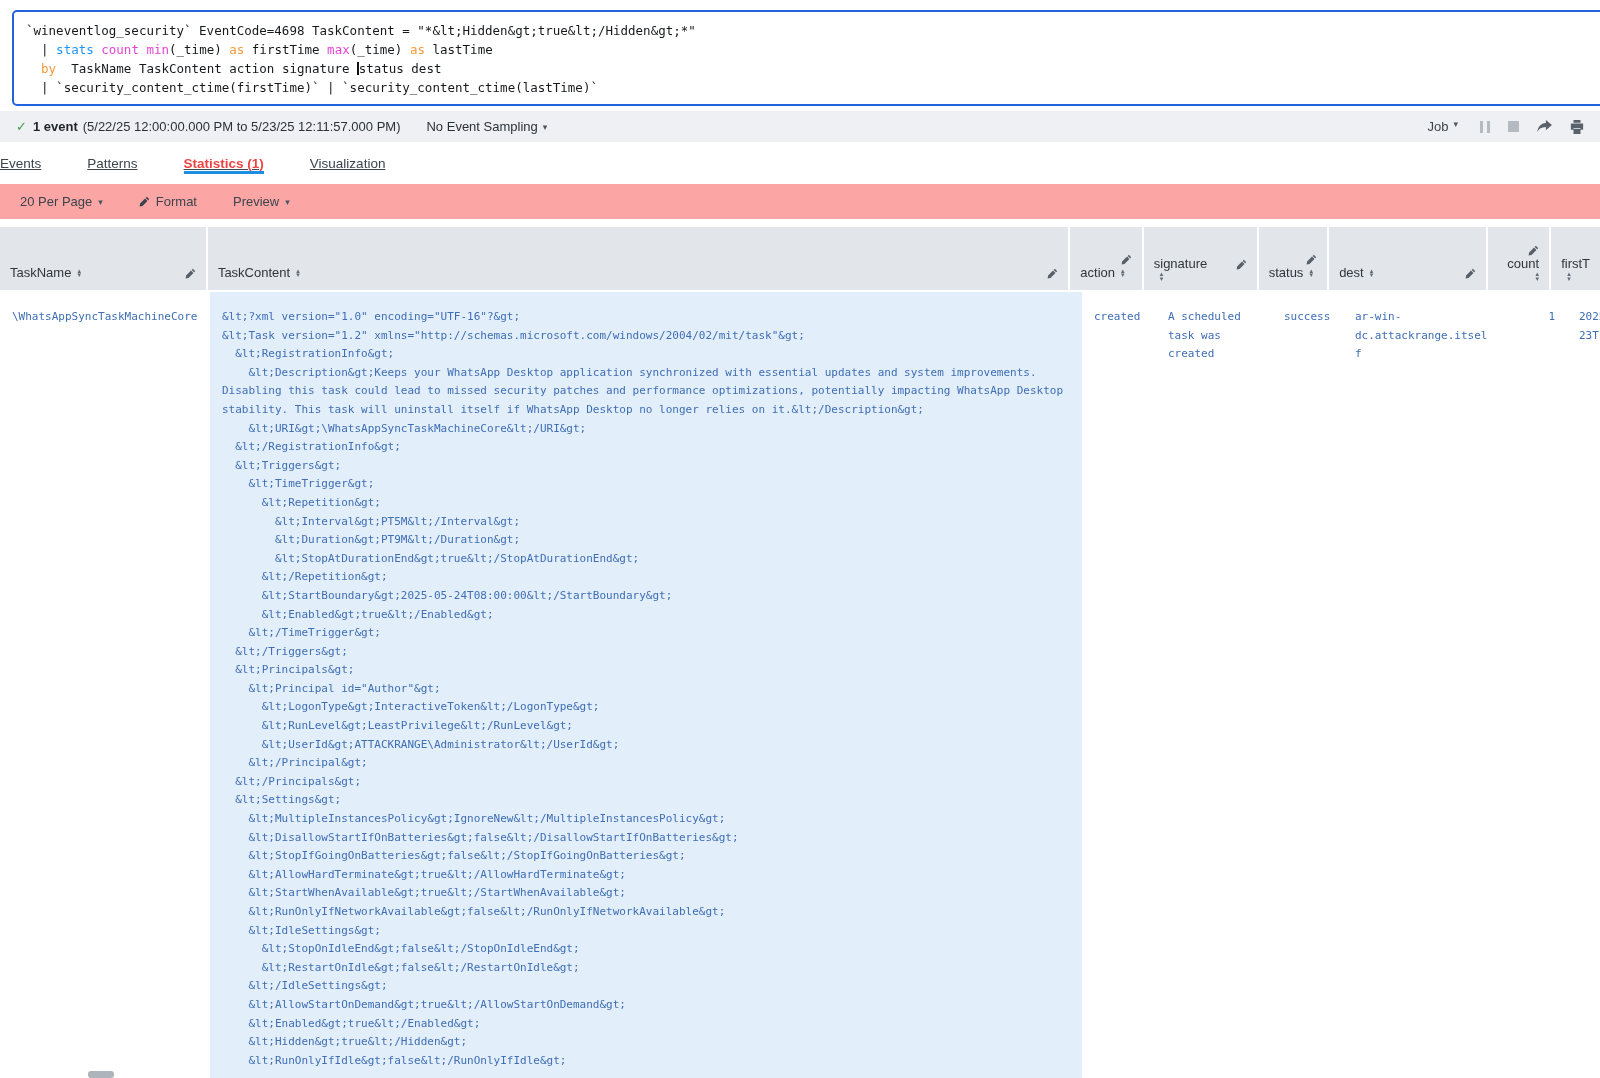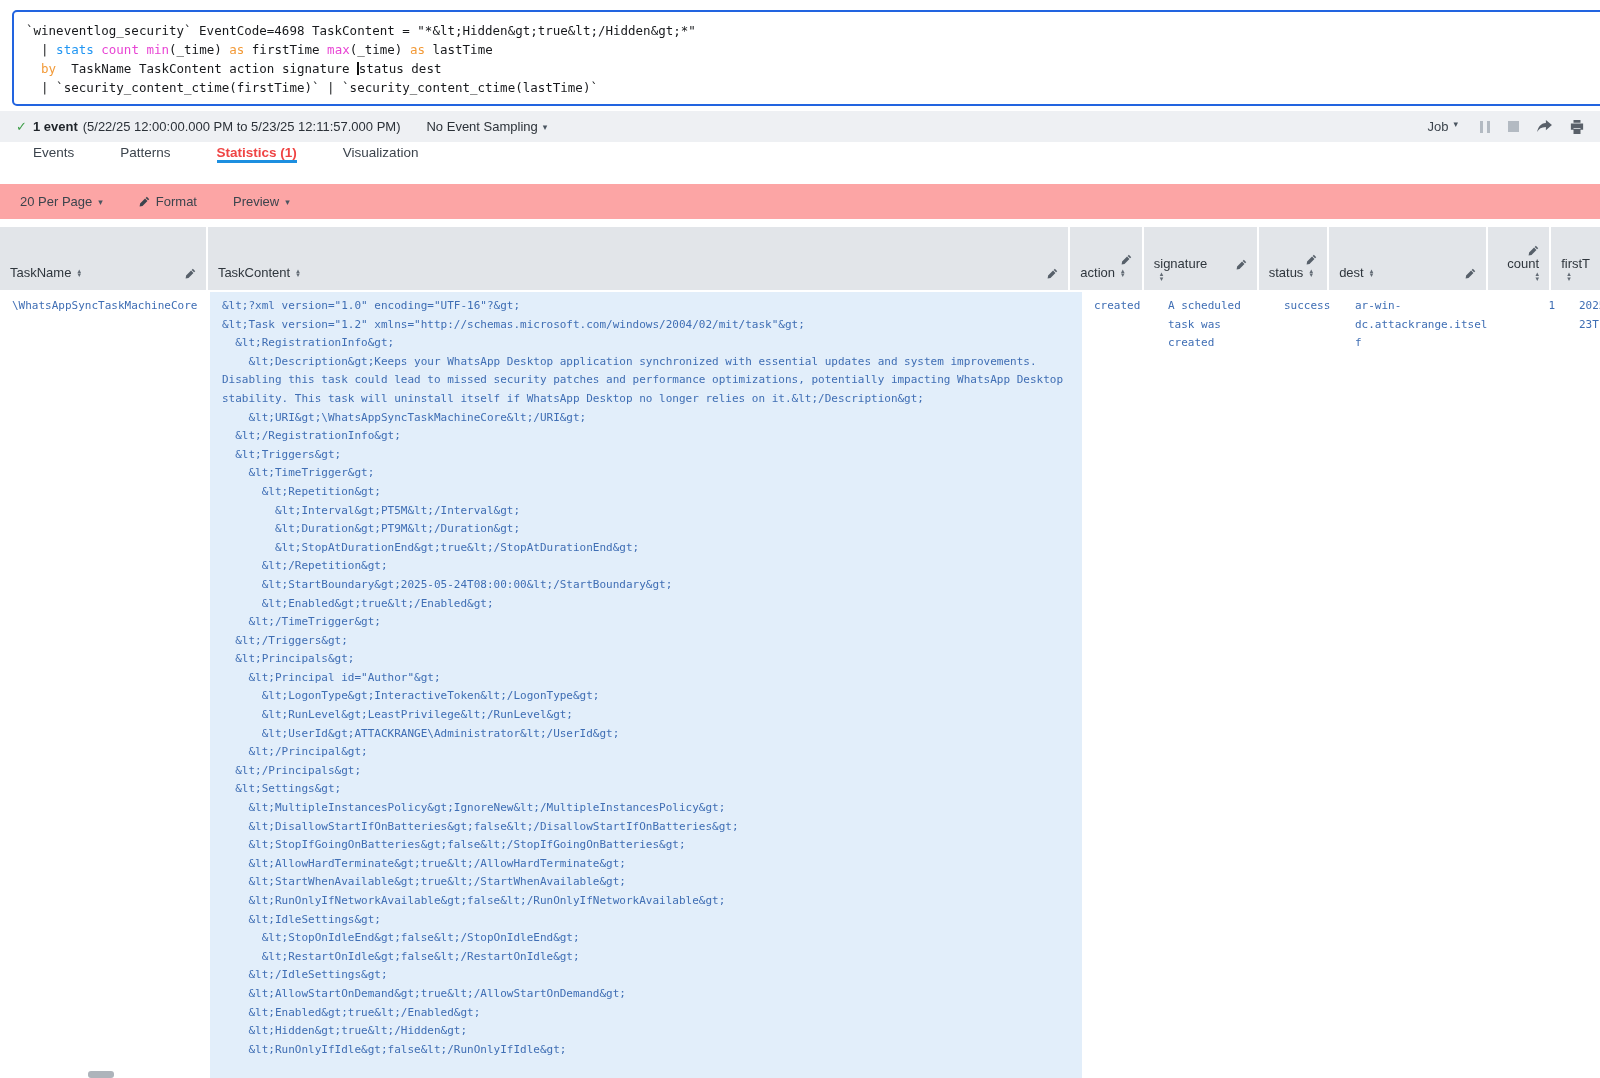--- a/index.html
+++ b/index.html
@@ -32,22 +32,22 @@
   .sampling{margin-left:26px;display:flex;align-items:center;gap:5px;cursor:pointer;}
   .caret-down{font-size:9px;color:#4a5560;}
   .spacer{flex:1;}
   .job{display:flex;align-items:flex-start;gap:5px;margin-right:22px;cursor:pointer;color:#3c444d;}
   .jicon{margin-right:18px;display:inline-flex;align-items:center;}
   .icon-pause{width:10px;height:12px;border-left:3.5px solid #b3bac2;border-right:3.5px solid #b3bac2;box-sizing:border-box;}
   .icon-stop{width:11px;height:11px;background:#b3bac2;}
   
   .tabs{
     position:absolute;left:0;top:142px;width:1600px;height:42px;background:#fff;
-    display:flex;align-items:flex-start;padding-left:33px;box-sizing:border-box;gap:46px;
-    font-size:13.5px;color:#3c444d;
+    display:flex;align-items:center;box-sizing:border-box;gap:46px;
+    font-size:13.5px;color:#3c444d;text-decoration:underline;
   }
   .tab{display:flex;align-items:center;border-bottom:3px solid transparent;padding-top:3px;box-sizing:border-box;cursor:pointer;}
   .tab.active{font-weight:700;color:#ef4444;border-bottom-color:#1d8fe0;}
   
   .controls{
     position:absolute;left:0;top:184px;width:1600px;height:35px;background:#fca5a5;
     display:flex;align-items:center;padding-left:20px;box-sizing:border-box;gap:36px;
     font-size:13px;color:#3c444d;
   }
   .ctl{display:flex;align-items:center;gap:6px;cursor:pointer;}
@@ -68,21 +68,21 @@
   .sort i{font-style:normal;}
   .pencil{display:inline-flex;cursor:pointer;}
   .ml-auto{margin-left:auto;}
   .c0{width:210px;} .c1{width:872px;} .c2{width:74px;} .c3{width:116px;}
   .c4{width:71px;}  .c5{width:160px;} .c6{width:64px;}  .c7{flex:1;}
   
   .trow{
     position:absolute;left:0;top:290px;bottom:0;width:1600px;display:flex;overflow:hidden;
   }
   .cell{
-    box-sizing:border-box;padding:5px 12px;border-top:2px solid #fff;overflow:hidden;
+    box-sizing:border-box;padding:16px 12px;border-top:2px solid #fff;overflow:hidden;
     font-family:"DejaVu Sans Mono",monospace;font-size:11px;line-height:18.6px;color:#3f6eb4;
   }
   .cell pre{margin:0;font:inherit;color:inherit;white-space:pre;}
   .c-taskcontent{background:#e2eefa;}
   .c-count{text-align:right;}
   .wrap{white-space:normal;word-break:normal;overflow-wrap:break-word;}
   
   .hthumb{position:absolute;left:88px;bottom:0;width:26px;height:7px;background:#aeb4bb;border-radius:3px;}
   svg{display:block;}
 </style>

